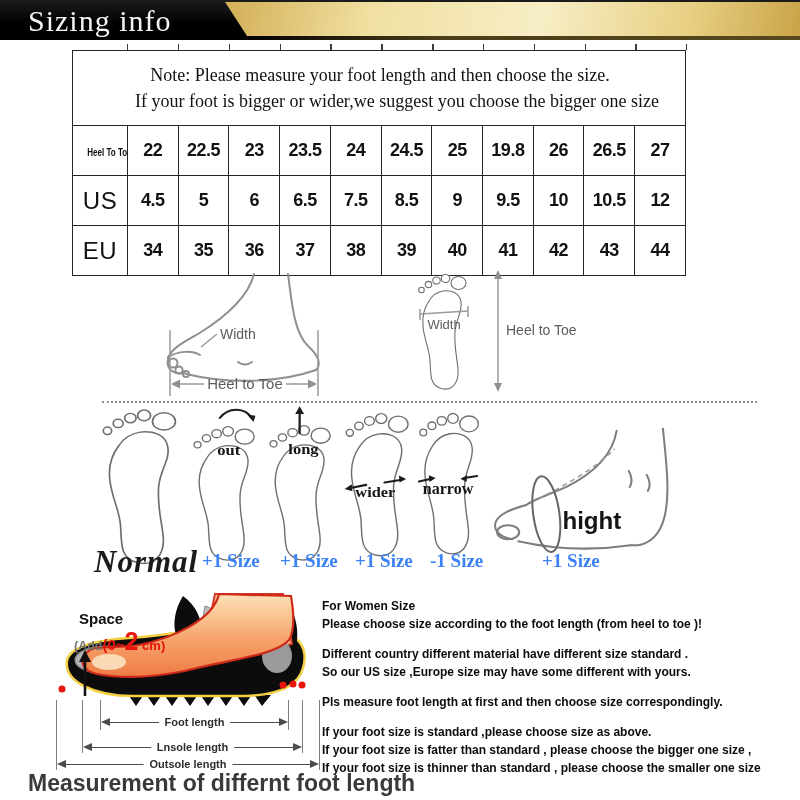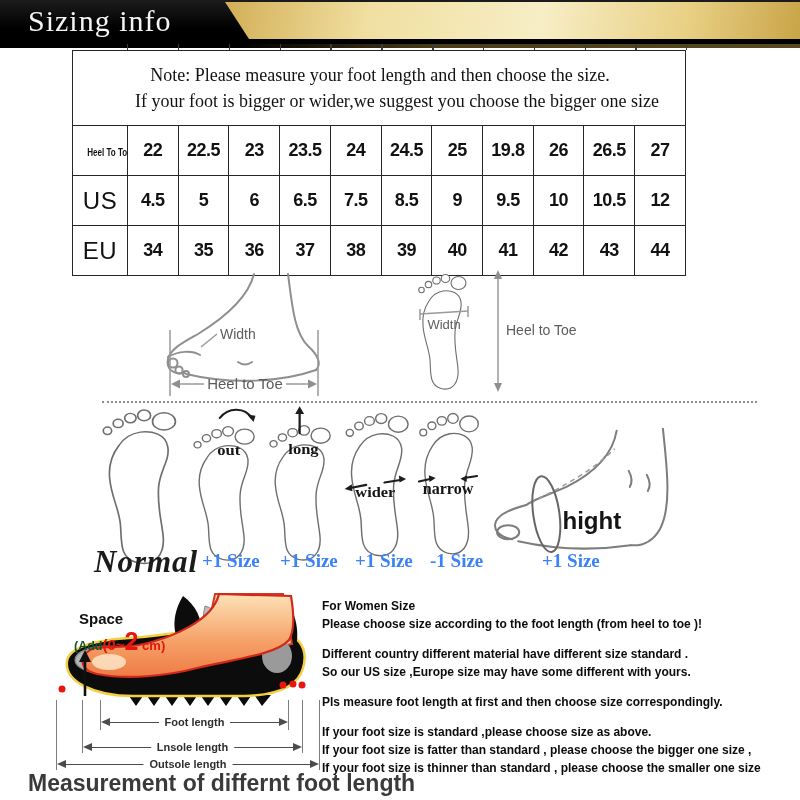--- a/index.html
+++ b/index.html
@@ -1,20 +1,20 @@
 <!DOCTYPE html>
 <html><head>
 <meta charset="utf-8">
 <style>
   html,body{margin:0;padding:0;background:#fff;}
   .page{position:relative;width:800px;height:800px;background:#fff;overflow:hidden;
         font-family:"Liberation Sans",sans-serif;}
 
   
-  .banner{position:absolute;left:0;top:0;width:800px;height:48px;background:linear-gradient(180deg,#1c1c1c,#000 60%);}
+  .banner{position:absolute;left:0;top:0;width:800px;height:40px;background:linear-gradient(180deg,#1c1c1c,#000 60%);}
   .banner .ribbon{position:absolute;left:225px;top:2px;right:0;height:37px;
         background:linear-gradient(100deg,#d3af56,#f0dfa0 25%,#f7eec6 55%,#e8d084 80%,#c9a448);
         clip-path:polygon(0 0,100% 0,100% 100%,24px 100%);}
   .banner .edge{position:absolute;left:0;bottom:0;width:100%;height:4px;
         background:linear-gradient(90deg,#000 30%,#4a3d18 55%,#57491d);}
   .banner-title{position:absolute;left:28px;top:4px;font:400 30px "Liberation Serif",serif;
         color:#f4f4f4;letter-spacing:1px;text-shadow:0 1px 2px #000;}
 
   
   .tick-row{position:absolute;left:127px;top:44px;width:560px;height:6px;
@@ -52,21 +52,21 @@
   .f-label{fill:#141414;font-family:"Liberation Serif",serif;font-weight:700;}
   .f-sans{fill:#141414;font-family:"Liberation Sans",sans-serif;font-weight:700;}
   .size-label{position:absolute;font:700 19px "Liberation Serif",serif;color:#3b82f6;white-space:nowrap;}
   .normal-label{position:absolute;left:94px;top:544px;font:italic 700 31px "Liberation Serif",serif;
         color:#1b1b1b;letter-spacing:1px;white-space:nowrap;}
 
   
   .space-note{position:absolute;left:74px;top:610px;line-height:1.05;white-space:nowrap;}
   .space-l1{font:700 15px "Liberation Sans",sans-serif;color:#111;padding-left:5px;}
   .space-l2 span{vertical-align:baseline;}
-  .sp-black{font:700 12.5px "Liberation Sans",sans-serif;color:#14532d;}
+  .sp-black{font:700 12.5px "Liberation Sans",sans-serif;color:#737373;}
   .sp-red{font:700 15px "Liberation Sans",sans-serif;color:#e8150d;}
   .sp-big{font:700 25px "Liberation Sans",sans-serif;color:#e8150d;}
   .sp-tail{font:700 13px "Liberation Sans",sans-serif;color:#e8150d;}
 
   .dim-row{position:absolute;height:16px;}
   .dim-row .line{position:absolute;left:7px;right:7px;top:50%;border-top:1.6px solid #4c4c4c;}
   .dim-row .ah-l{position:absolute;left:0;top:calc(50% - 4px);width:0;height:0;
         border-top:4.5px solid transparent;border-bottom:4.5px solid transparent;border-right:9px solid #4c4c4c;}
   .dim-row .ah-r{position:absolute;right:0;top:calc(50% - 4px);width:0;height:0;
         border-top:4.5px solid transparent;border-bottom:4.5px solid transparent;border-left:9px solid #4c4c4c;}

